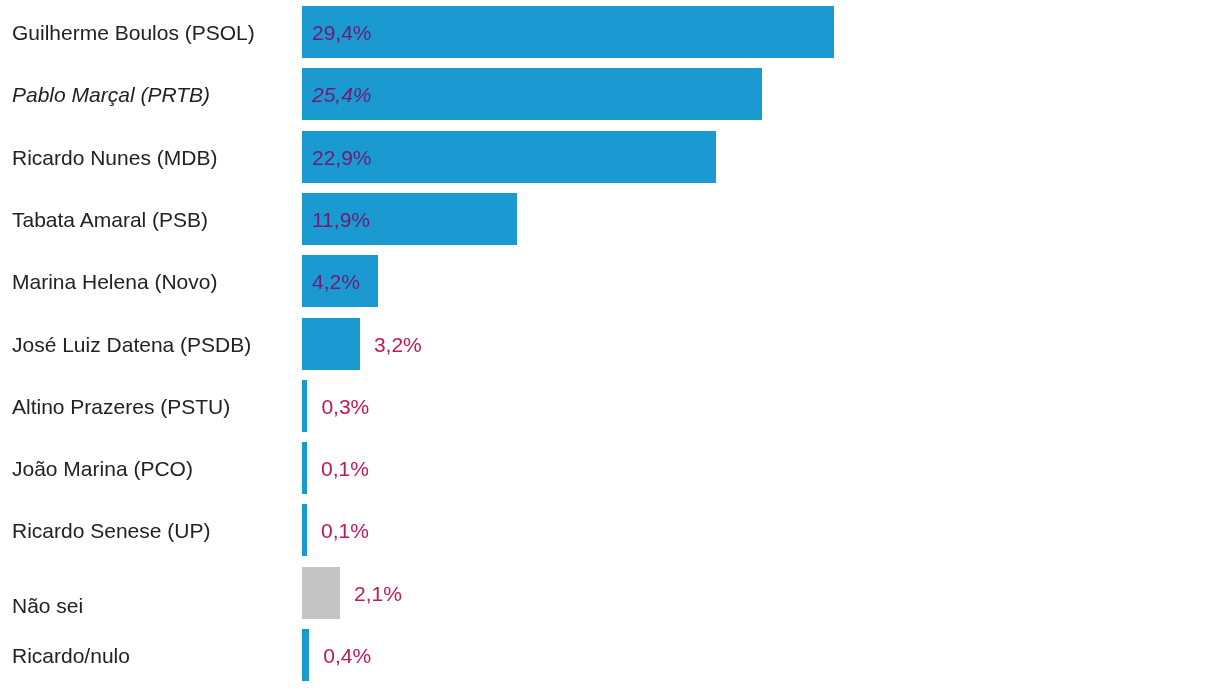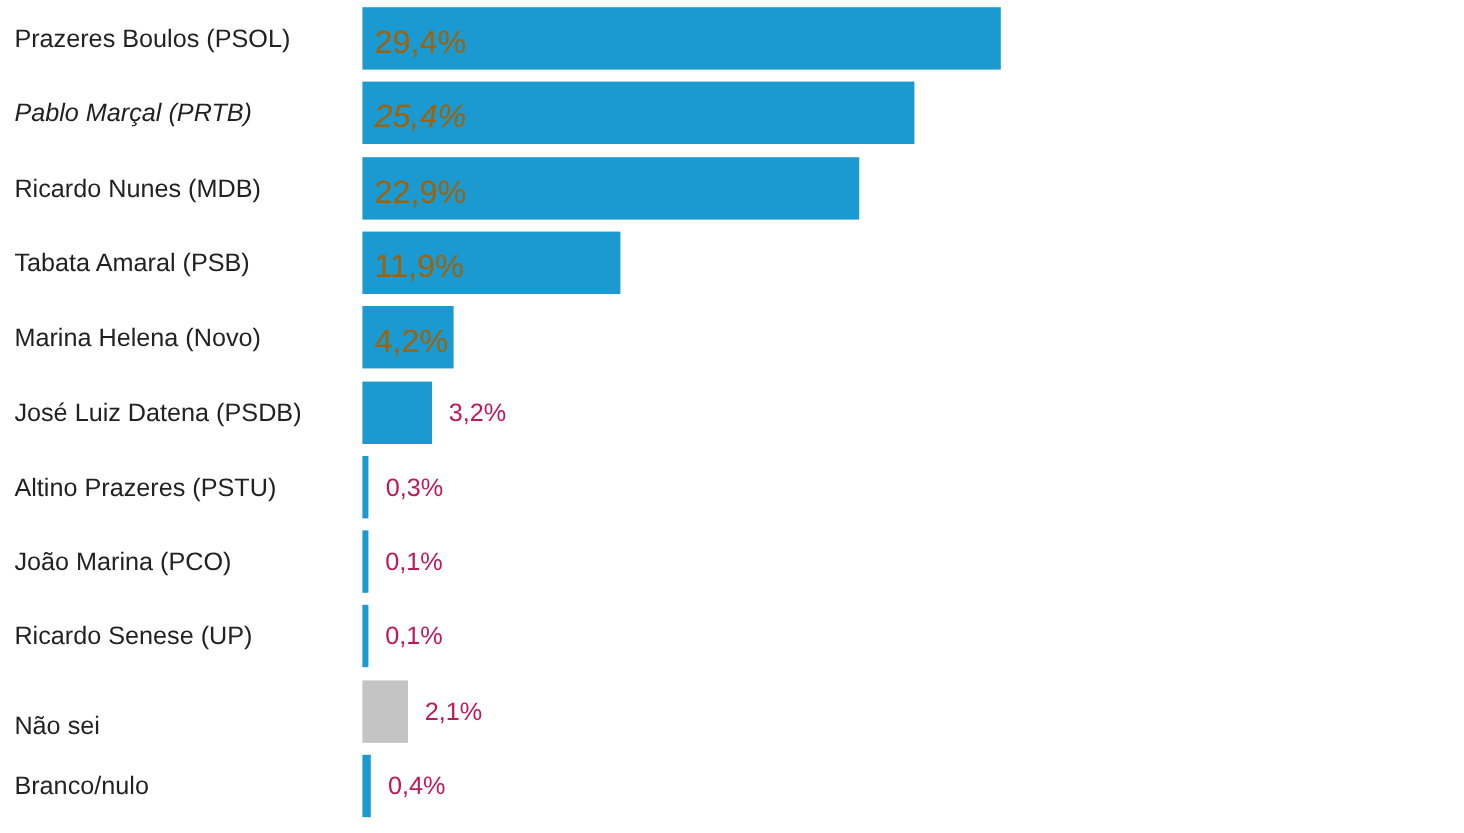--- a/index.html
+++ b/index.html
@@ -36,39 +36,39 @@
   }
   .bar {
     position: absolute;
     left: 302px;
     top: 0;
   }
   .bar-blue { background: #1b9ad1; }
   .bar-gray { background: #c4c4c4; }
   .val-in {
     position: absolute;
-    color: #a16207;
-    font-size: 27px;
+    color: #701a75;
+    font-size: 21px;
     white-space: nowrap;
     line-height: 1;
   }
   .val-out {
     position: absolute;
     color: #be185d;
     font-size: 21px;
     white-space: nowrap;
     line-height: 1;
   }
 </style>
 </head>
 <body>
 
 <div id="chart">
     <div class="row" style="top: 6px; height: 52px;">
-      <div class="cat-label" style="top: 16px;">Prazeres Boulos (PSOL)</div>
+      <div class="cat-label" style="top: 16px;">Guilherme Boulos (PSOL)</div>
       <div class="bar bar-blue" style="width: 532.14px; height: 52px; background: rgb(27, 154, 209);"></div>
       <div class="val-in" style="top: 16px; left: 312px;">29,4%</div>
     </div>
     <div class="row" style="top: 68.3px; height: 52px; font-style: italic;">
       <div class="cat-label" style="top: 16px;">Pablo Marçal (PRTB)</div>
       <div class="bar bar-blue" style="width: 459.74px; height: 52px; background: rgb(27, 154, 209);"></div>
       <div class="val-in" style="top: 16px; left: 312px;">25,4%</div>
     </div>
     <div class="row" style="top: 130.6px; height: 52px; padding-left: 19px;">
       <div class="cat-label" style="top: 16px;">Ricardo Nunes (MDB)</div>
@@ -104,17 +104,17 @@
       <div class="cat-label" style="top: 16px;">Ricardo Senese (UP)</div>
       <div class="bar bar-blue" style="width: 5px; height: 52px; background: rgb(27, 154, 209);"></div>
       <div class="val-out" style="top: 16px; left: 321px;">0,1%</div>
     </div>
     <div class="row" style="top: 566.7px; height: 52px;">
       <div class="cat-label" style="top: 16px; margin-top: 12px;">Não sei</div>
       <div class="bar bar-gray" style="width: 38.01px; height: 52px; background: rgb(196, 196, 196);"></div>
       <div class="val-out" style="top: 16px; left: 354.01px;">2,1%</div>
     </div>
     <div class="row" style="top: 629px; height: 52px;">
-      <div class="cat-label" style="top: 16px;">Branco/nulo</div>
+      <div class="cat-label" style="top: 16px;">Ricardo/nulo</div>
       <div class="bar bar-blue" style="width: 7.24px; height: 52px; background: rgb(27, 154, 209);"></div>
       <div class="val-out" style="top: 16px; left: 323.24px;">0,4%</div>
     </div>
   </div>
 
 </body></html>

